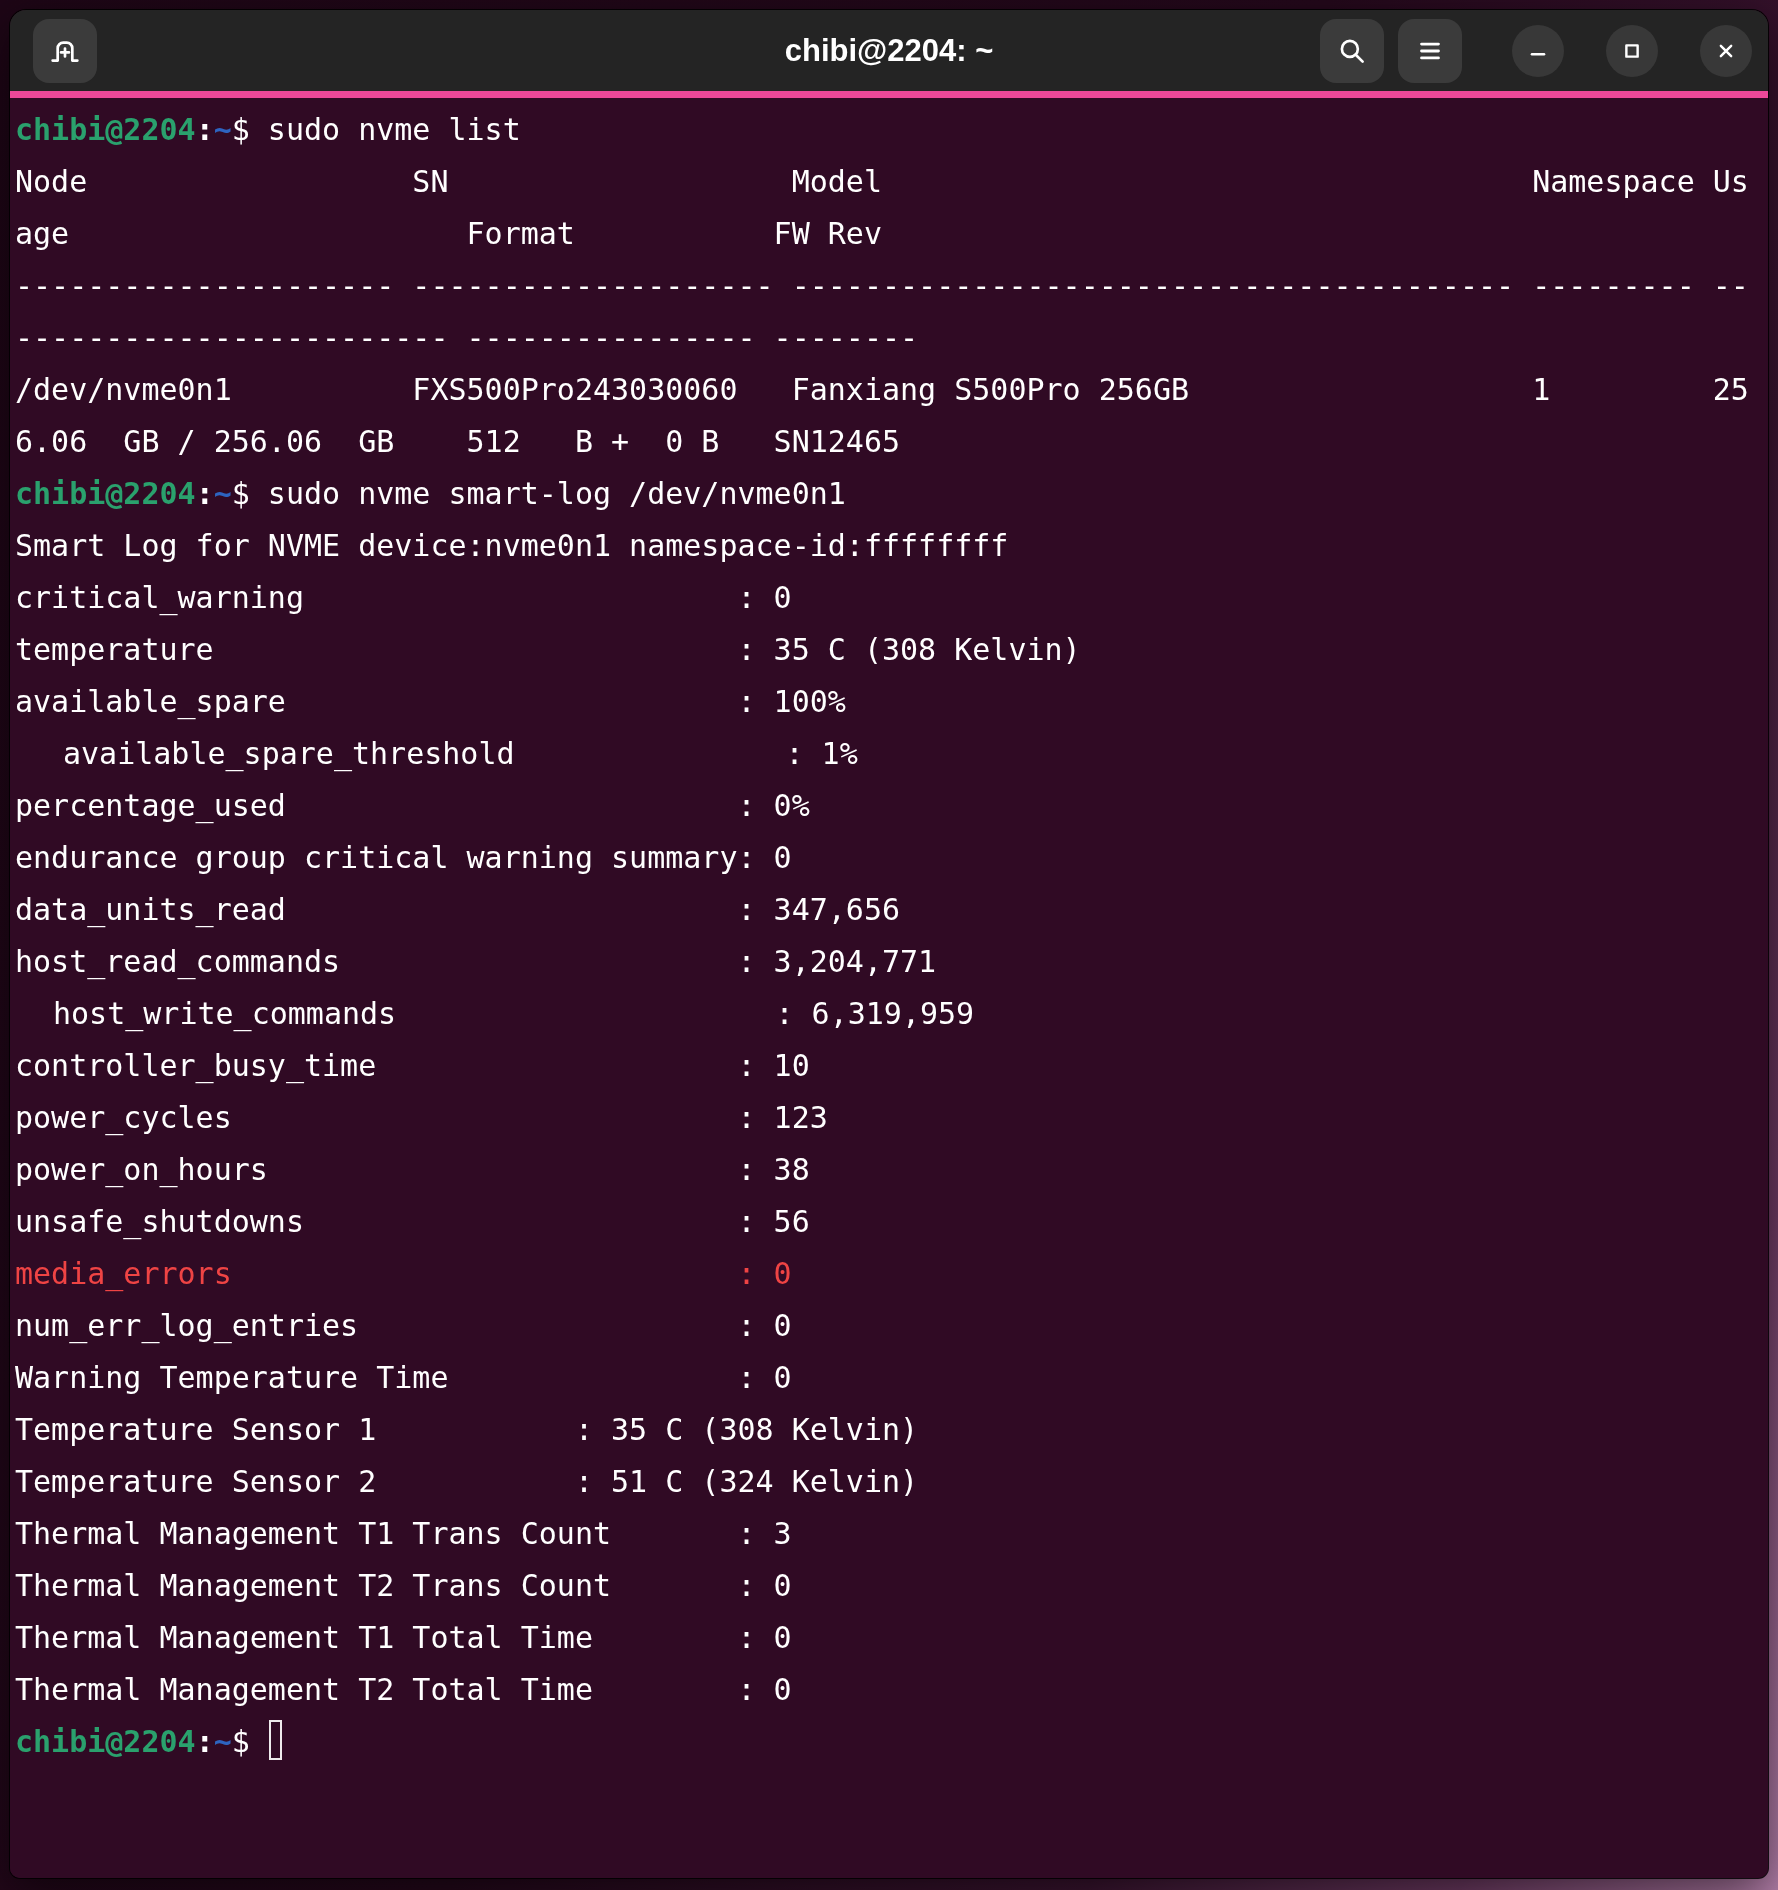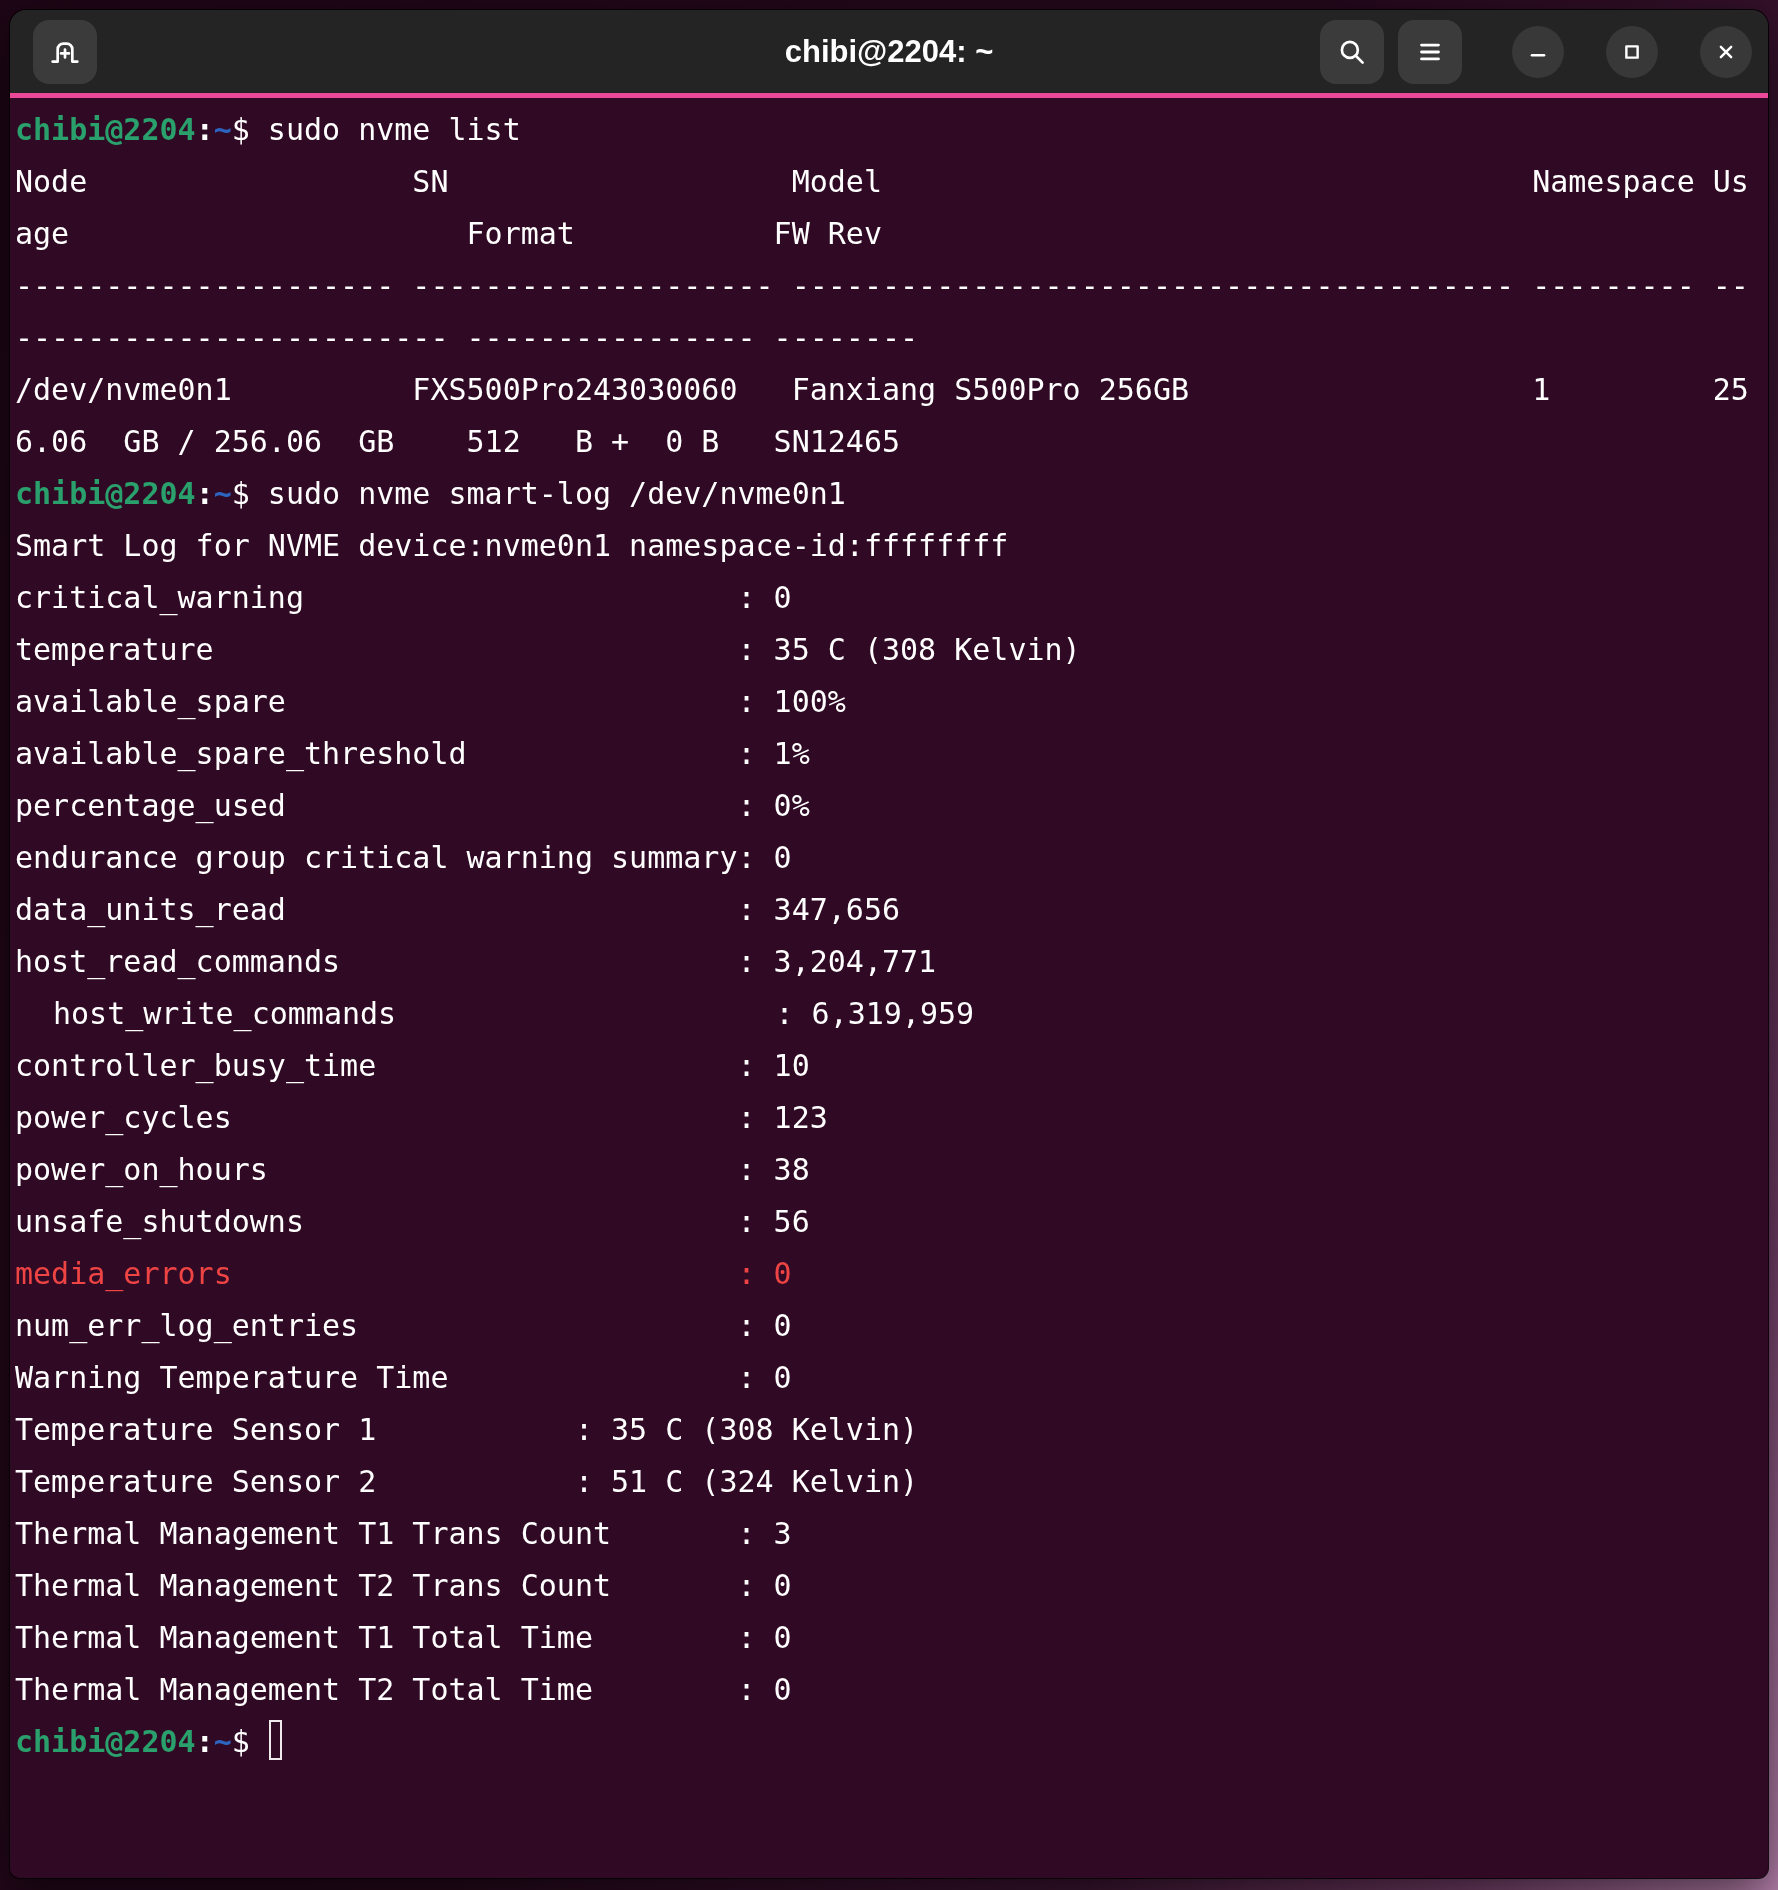--- a/index.html
+++ b/index.html
@@ -15,21 +15,21 @@
     border-radius: 16px 16px 10px 10px;
     background: #300a24;
     box-shadow: 0 0 0 1px rgba(0,0,0,0.85), 0 14px 48px rgba(0,0,0,0.55);
     display: flex; flex-direction: column;
     overflow: hidden;
   }
   
   .titlebar {
     flex: 0 0 88px;
     background: #242424;
-    border-bottom: 5px solid #ec4899;
+    border-bottom: 7px solid #ec4899;
     display: flex; align-items: center;
     padding: 0 16px 0 23px;
     position: relative;
   }
   .title {
     position: absolute; left: 50%; top: 50%;
     transform: translate(-50%, -50%);
     color: #ffffff; font-weight: bold; font-size: 31px;
     white-space: nowrap;
   }
@@ -139,21 +139,21 @@
       <div class="trow"><span style="color: rgb(255, 255, 255);">age                      Format           FW Rev</span></div>
       <div class="trow"><span style="color: rgb(255, 255, 255);">--------------------- -------------------- ---------------------------------------- --------- --</span></div>
       <div class="trow"><span style="color: rgb(255, 255, 255);">------------------------ ---------------- --------</span></div>
       <div class="trow"><span style="color: rgb(255, 255, 255);">/dev/nvme0n1          FXS500Pro243030060   Fanxiang S500Pro 256GB                   1         25</span></div>
       <div class="trow"><span style="color: rgb(255, 255, 255);">6.06  GB / 256.06  GB    512   B +  0 B   SN12465</span></div>
       <div class="trow"><span class="bold" style="color: rgb(42, 161, 109);">chibi@2204</span><span class="bold" style="color: rgb(255, 255, 255);">:</span><span class="bold" style="color: rgb(45, 100, 192);">~</span><span style="color: rgb(255, 255, 255);">$ sudo nvme smart-log /dev/nvme0n1</span></div>
       <div class="trow"><span style="color: rgb(255, 255, 255);">Smart Log for NVME device:nvme0n1 namespace-id:ffffffff</span></div>
       <div class="trow"><span style="color: rgb(255, 255, 255);">critical_warning                        : 0</span></div>
       <div class="trow"><span style="color: rgb(255, 255, 255);">temperature                             : 35 C (308 Kelvin)</span></div>
       <div class="trow"><span style="color: rgb(255, 255, 255); margin-top: 8px;">available_spare                         : 100%</span></div>
-      <div class="trow"><span style="color: rgb(255, 255, 255);">available_spare_threshold               : 1%</span></div>
+      <div class="trow"><span style="color: rgb(255, 255, 255); margin-left: 48px;">available_spare_threshold               : 1%</span></div>
       <div class="trow"><span style="color: rgb(255, 255, 255);">percentage_used                         : 0%</span></div>
       <div class="trow"><span style="color: rgb(255, 255, 255);">endurance group critical warning summary: 0</span></div>
       <div class="trow"><span style="color: rgb(255, 255, 255);">data_units_read                         : 347,656</span></div>
       <div class="trow"><span style="color: rgb(255, 255, 255);">host_read_commands                      : 3,204,771</span></div>
       <div class="trow"><span style="color: rgb(255, 255, 255); margin-left: 38px;">host_write_commands                     : 6,319,959</span></div>
       <div class="trow"><span style="color: rgb(255, 255, 255);">controller_busy_time                    : 10</span></div>
       <div class="trow"><span style="color: rgb(255, 255, 255);">power_cycles                            : 123</span></div>
       <div class="trow"><span style="color: rgb(255, 255, 255);">power_on_hours                          : 38</span></div>
       <div class="trow"><span style="color: rgb(255, 255, 255);">unsafe_shutdowns                        : 56</span></div>
       <div class="trow"><span style="color: #ef4444;">media_errors                            : 0</span></div>

